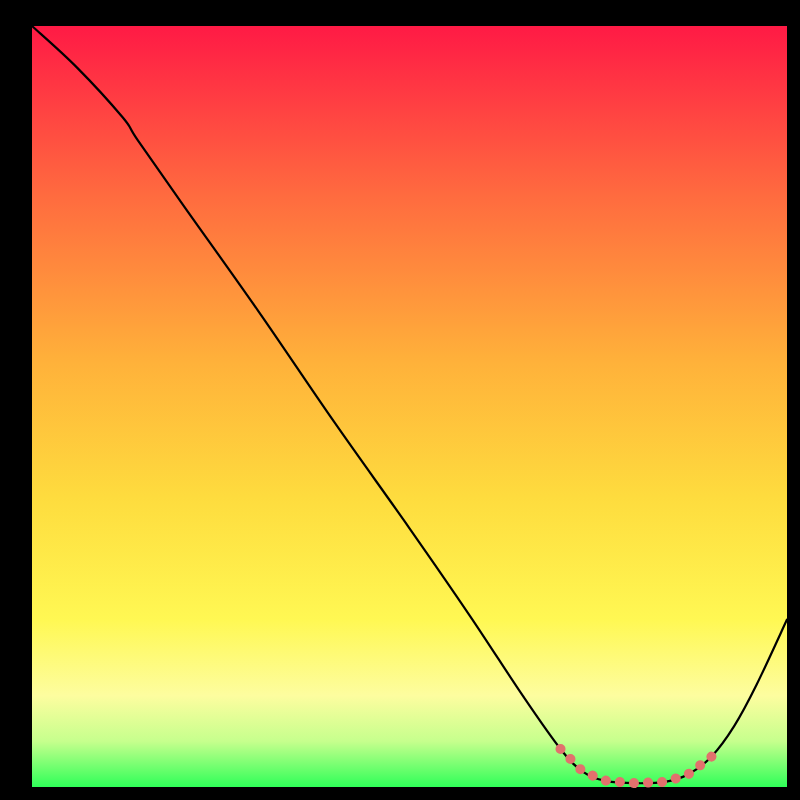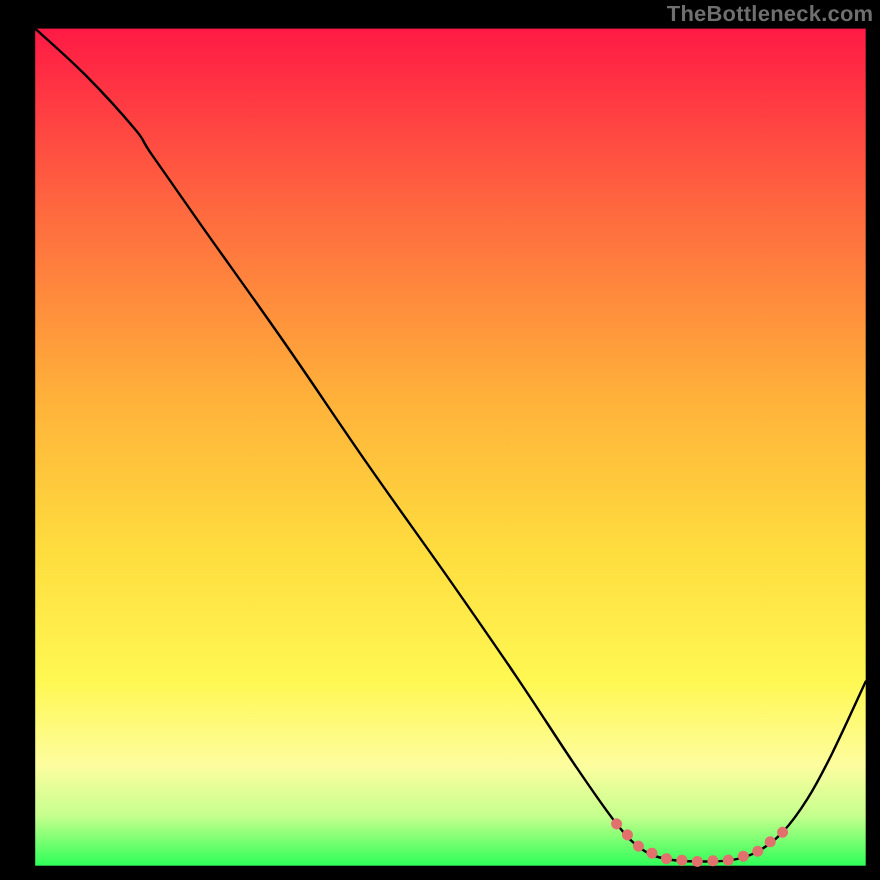--- a/index.html
+++ b/index.html
@@ -52,14 +52,13 @@
       </linearGradient>
     </defs>
 
     <rect id="bg-rect" fill="url(#bg-grad)" x="32" y="26" width="755" height="761"></rect>
 
     <path id="curve-path" fill="none" stroke-width="2.2" stroke-linecap="round" stroke-linejoin="round" d="M 32.00 26.00 C 40.15 33.53, 60.99 51.42, 77.30 67.86 C 93.61 84.29, 111.73 104.31, 122.60 117.32 C 133.47 130.33, 126.83 124.40, 137.70 140.15 C 148.57 155.90, 161.26 174.01, 183.00 204.84 C 204.74 235.66, 231.32 272.34, 258.50 311.38 C 285.68 350.41, 306.82 382.68, 334.00 421.72 C 361.18 460.76, 385.04 493.33, 409.50 528.26 C 433.96 563.19, 449.51 585.64, 469.90 615.77 C 490.28 645.91, 506.44 671.71, 522.75 695.68 C 539.06 719.65, 549.63 735.25, 560.50 748.95 C 571.37 762.65, 575.00 766.03, 583.15 771.78 C 591.30 777.53, 596.29 778.86, 605.80 780.91 C 615.31 782.97, 625.13 783.06, 636.00 783.20 C 646.87 783.33, 656.69 783.32, 666.20 781.67 C 675.71 780.03, 680.70 778.58, 688.85 774.06 C 697.00 769.54, 703.35 765.19, 711.50 756.56 C 719.65 747.93, 726.00 739.13, 734.15 726.12 C 742.30 713.11, 747.29 703.44, 756.80 684.26 C 766.31 665.09, 781.56 631.22, 787.00 619.58" stroke="#000000"></path>
 
     <path id="overlay-path" fill="none" stroke-width="10" stroke-linecap="round" stroke-linejoin="round" stroke-dasharray="0.1 14" d="M 560.50 748.95 C 561.47 749.93, 563.95 752.43, 565.89 754.39 C 567.83 756.34, 569.34 757.86, 571.29 759.82 C 573.23 761.78, 574.74 763.30, 576.68 765.26 C 578.62 767.21, 580.13 769.21, 582.07 770.69 C 584.01 772.18, 585.52 772.62, 587.46 773.52 C 589.41 774.42, 590.92 774.91, 592.86 775.69 C 594.80 776.48, 596.31 777.09, 598.25 777.87 C 600.19 778.65, 601.70 779.45, 603.64 780.04 C 605.58 780.63, 607.09 780.88, 609.04 781.16 C 610.98 781.43, 612.49 781.42, 614.43 781.56 C 616.37 781.71, 617.88 781.83, 619.82 781.97 C 621.76 782.12, 623.27 782.23, 625.21 782.38 C 627.16 782.53, 628.67 782.64, 630.61 782.79 C 632.55 782.93, 634.06 783.17, 636.00 783.20 C 637.94 783.22, 639.45 783.02, 641.39 782.92 C 643.33 782.83, 644.84 782.75, 646.79 782.65 C 648.73 782.55, 650.24 782.48, 652.18 782.38 C 654.12 782.28, 655.63 782.21, 657.57 782.11 C 659.51 782.01, 661.02 782.04, 662.96 781.84 C 664.91 781.63, 666.42 781.43, 668.36 780.95 C 670.30 780.46, 671.81 779.79, 673.75 779.14 C 675.69 778.48, 677.20 777.98, 679.14 777.32 C 681.08 776.67, 682.59 776.25, 684.54 775.51 C 686.48 774.78, 687.99 774.39, 689.93 773.23 C 691.87 772.07, 693.38 770.56, 695.32 769.06 C 697.26 767.56, 698.77 766.40, 700.71 764.89 C 702.66 763.39, 704.17 762.23, 706.11 760.73 C 708.05 759.23, 710.53 757.31, 711.50 756.56" stroke="#e2716d"></path>
   </svg>
 
-  <div class="watermark">TheBottleneck.com</div>
 </div>
 
 </body></html>

